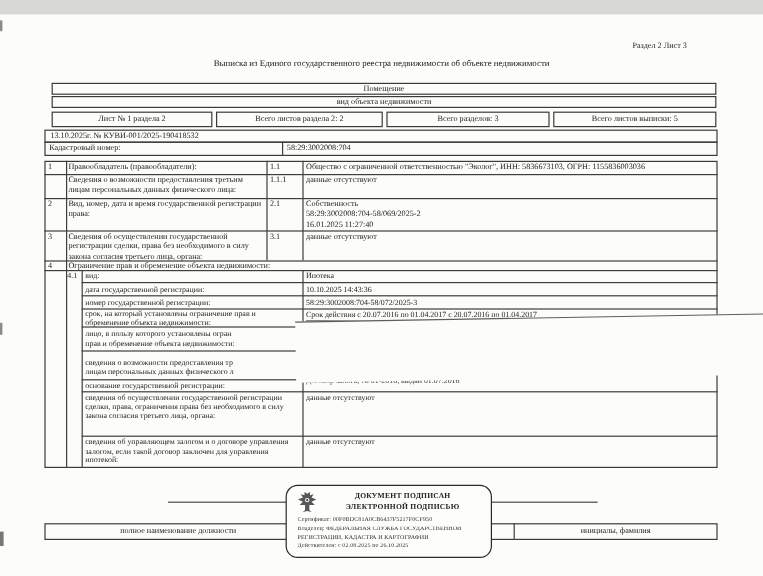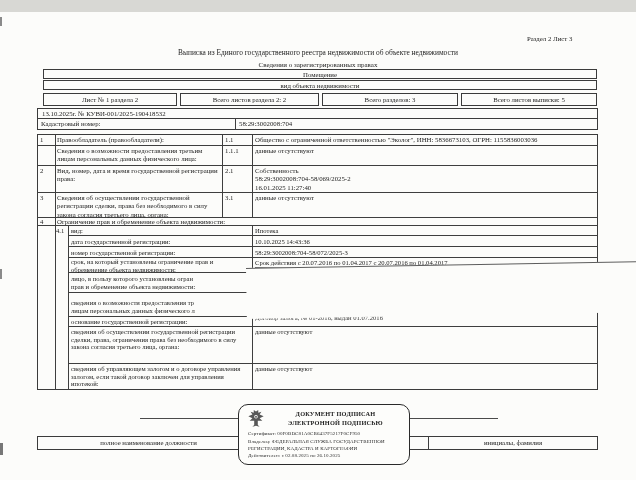--- a/index.html
+++ b/index.html
@@ -35,21 +35,20 @@
 <body>
 
 <div class="page">
 
   <div class="artifact" style="left:0;top:5px;width:2px;height:9px;"></div>
   <div class="artifact" style="left:0;top:257px;width:2px;height:10px;"></div>
   <div class="artifact" style="left:0;top:431px;width:3px;height:12px;background:#777;"></div>
 
   <div class="abs t" style="left:527px;top:23px;">Раздел 2 Лист 3</div>
   <div class="abs ctr" style="left:0;right:0;top:36px;font-size:7.4px;">Выписка из Единого государственного реестра недвижимости об объекте недвижимости</div>
-  <div class="abs ctr" style="left:0;right:0;top:49px;font-size:7px;">Сведения о зарегистрированных правах</div>
 
   <div class="box t ctr" style="left:43px;top:57px;width:554px;height:10px;line-height:9px;">Помещение</div>
   <div class="box t ctr" style="left:43px;top:68px;width:554px;height:10px;line-height:9px;">вид объекта недвижимости</div>
 
   <div class="box t ctr" style="left:43px;top:81px;width:134px;height:13px;line-height:12px;">Лист № 1 раздела 2</div>
   <div class="box t ctr" style="left:180px;top:81px;width:139px;height:13px;line-height:12px;">Всего листов раздела 2: 2</div>
   <div class="box t ctr" style="left:322px;top:81px;width:136px;height:13px;line-height:12px;">Всего разделов: 3</div>
   <div class="box t ctr" style="left:461px;top:81px;width:136px;height:13px;line-height:12px;">Всего листов выписки: 5</div>
 
   <div class="box t" style="left:37px;top:96px;width:561px;height:11px;line-height:10px;padding-left:4px;">13.10.2025г. № КУВИ-001/2025-190418532</div>

